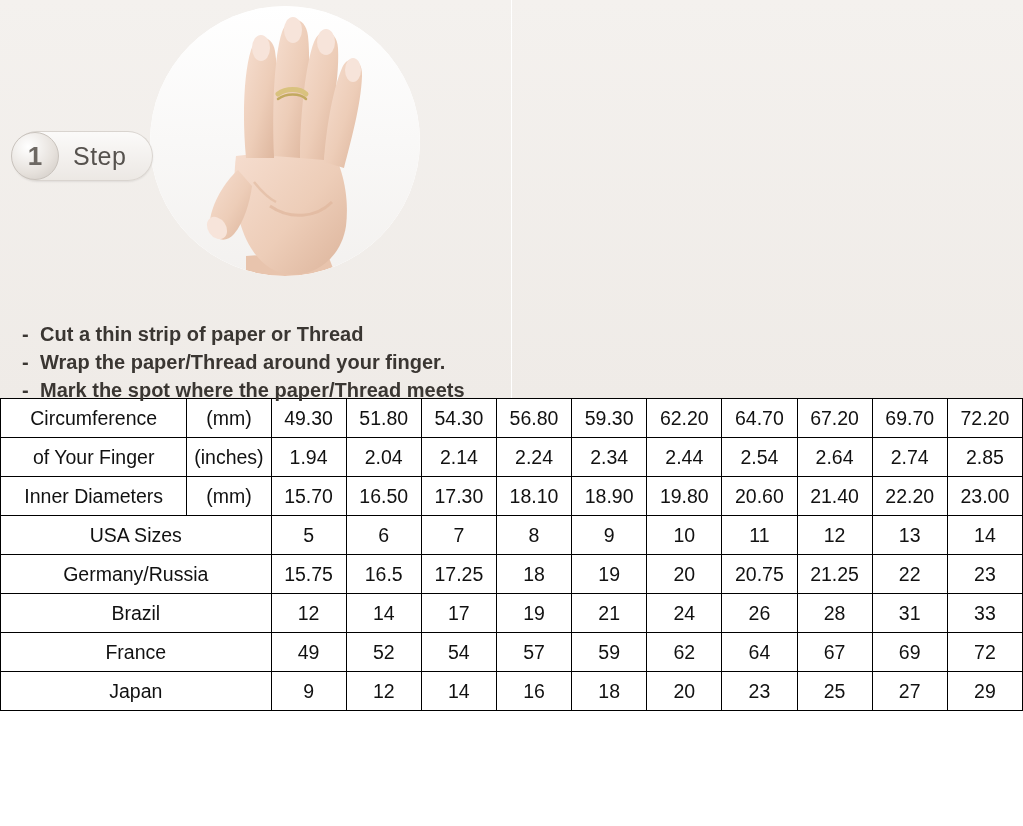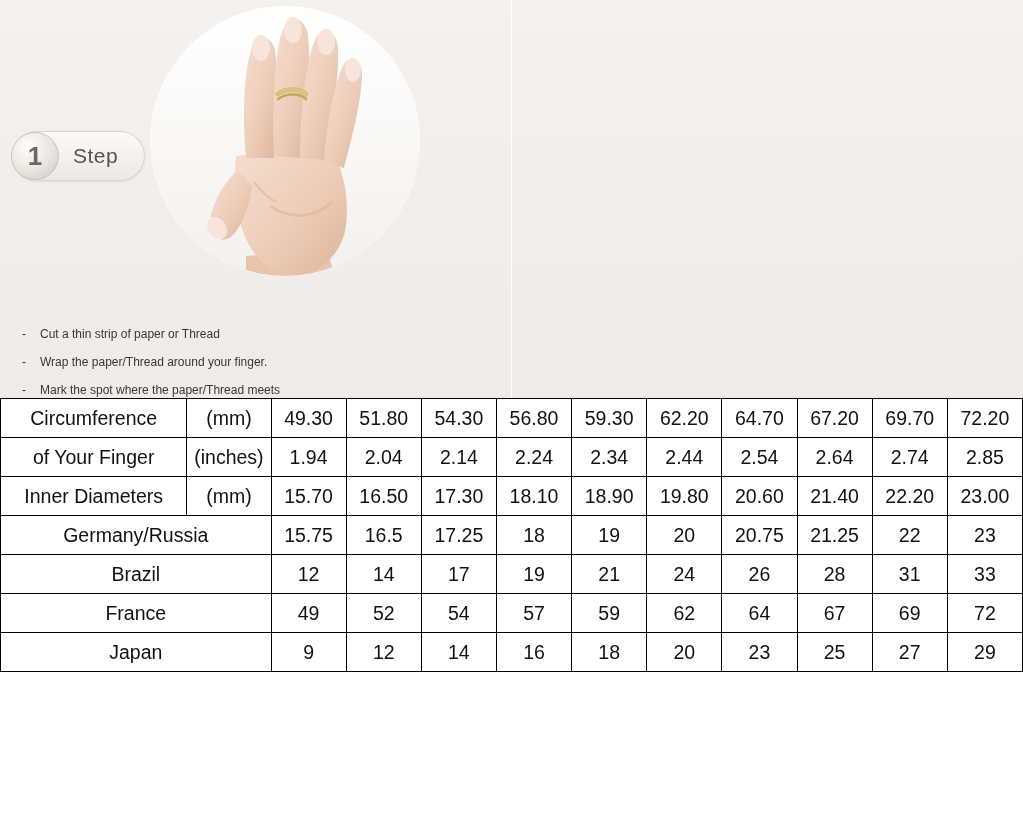--- a/index.html
+++ b/index.html
@@ -90,31 +90,32 @@
     background: radial-gradient(circle at 35% 30%, #ffffff 0%, #e6e1dc 60%, #cdc7c1 100%);
     border: 1px solid #c9c3bd;
     display: flex;
     align-items: center;
     justify-content: center;
     font-size: 26px;
     color: #6d6863;
     font-weight: bold;
   }
   .badge-label {
-    font-size: 21px;
+    font-size: 25px;
     color: #56524e;
     letter-spacing: 0.5px;
   }
 
   
   .bullets {
     position: absolute;
-    font-size: 12px;
+    font-size: 20px;
     line-height: 28px;
     color: #3a3632;
+    font-weight: bold;
   }
   .bullets.left { left: 22px; top: 320px; }
   .bullets .row {
     white-space: nowrap;
   }
   .bullets .dash { display: inline-block; width: 18px; }
 
   
   table.size-table {
     border-collapse: collapse;
@@ -285,20 +286,33 @@
         <td>18.10</td>
         <td>18.90</td>
         <td>19.80</td>
         <td>20.60</td>
         <td>21.40</td>
         <td>22.20</td>
         <td>23.00</td>
       </tr>
 
 
+      <tr>
+        <td class="rowhead-left" colspan="2">USA Sizes</td>
+        <td class="shaded">5</td>
+        <td class="shaded">6</td>
+        <td class="shaded">7</td>
+        <td class="shaded">8</td>
+        <td class="shaded">9</td>
+        <td class="shaded">10</td>
+        <td class="shaded">11</td>
+        <td class="shaded">12</td>
+        <td class="shaded">13</td>
+        <td class="shaded">14</td>
+      </tr>
 
 
       <tr>
         <td class="rowhead-left" colspan="2">Germany/Russia</td>
         <td>15.75</td>
         <td>16.5</td>
         <td>17.25</td>
         <td>18</td>
         <td>19</td>
         <td>20</td>

